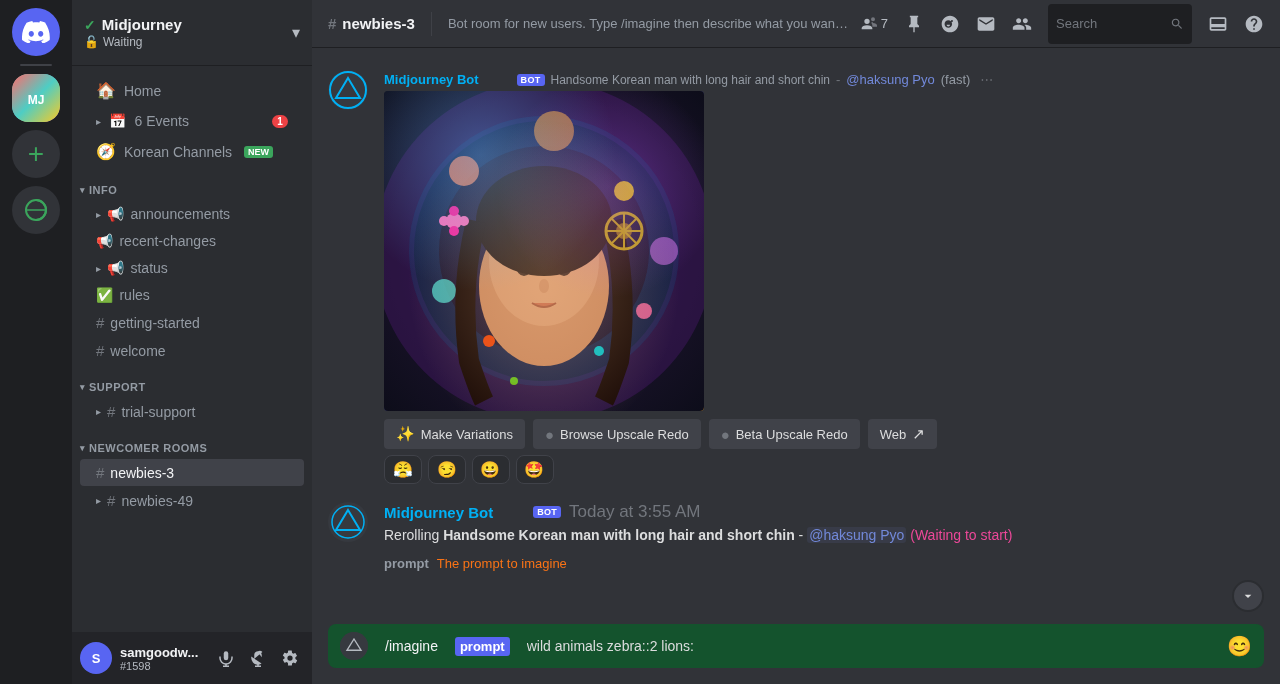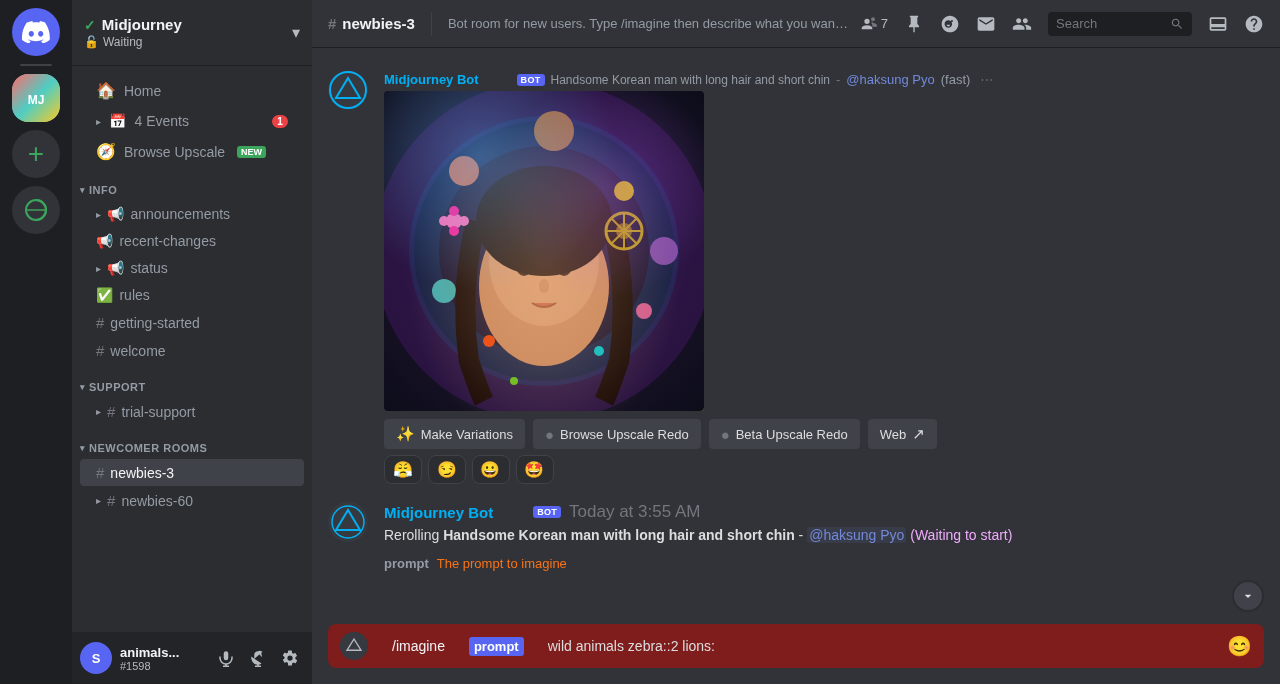--- a/index.html
+++ b/index.html
@@ -234,21 +234,21 @@
       font-size: 18px;
       display: flex; align-items: center;
     }
     .member-count {
       font-size: 13px;
       color: #b5bac1;
       display: flex; align-items: center; gap: 4px;
     }
     .search-bar {
       width: 144px;
-      height: 24px;
+      height: 40px;
       background: #1e1f22;
       border-radius: 4px;
       display: flex;
       align-items: center;
       padding: 0 8px;
       gap: 0;
     }
     .search-bar input {
       background: none;
       border: none;
@@ -339,27 +339,27 @@
                   radial-gradient(circle at 30% 20%, rgba(100,180,255,0.4) 0%, transparent 40%),
                   radial-gradient(circle at 70% 30%, rgba(180,100,255,0.3) 0%, transparent 35%);
     }
 
     
     .input-area {
       padding: 8px 16px 16px;
       flex-shrink: 0;
     }
     .input-box {
-      background: #7f1d1d;
+      background: #14532d;
       border-radius: 8px;
       display: flex;
       align-items: center;
       padding: 0 12px;
       min-height: 44px;
-      gap: 24px;
+      gap: 17px;
     }
     .slash-cmd {
       color: #f2f3f5;
       font-size: 14px;
       font-weight: 500;
     }
     .cmd-tag {
       background: #5865f2;
       color: white;
       border-radius: 3px;
@@ -466,27 +466,27 @@
   <div class="channel-list">
 
     <div class="nav-item">
       <span class="icon">🏠</span>
       <span>Home</span>
     </div>
     <div class="events-item">
       <div class="events-left">
         <span class="sub-arrow">▸</span>
         <span>📅</span>
-        <span>4 Events</span>
+        <span>6 Events</span>
       </div>
       <span class="badge">1</span>
     </div>
     <div class="nav-item">
       <span class="icon">🧭</span>
-      <span>Browse Upscale</span>
+      <span>Korean Channels</span>
       <span class="new-badge" style="margin-left:4px;">NEW</span>
     </div>
 
     <div class="category-header">
       <span class="arrow">▾</span>
       <span>INFO</span>
     </div>
     <div class="channel-item">
       <span class="sub-arrow">▸</span>
       <span class="ch-icon">📢</span>
@@ -529,28 +529,28 @@
       <span>NEWCOMER ROOMS</span>
     </div>
     <div class="channel-item active">
       <span class="ch-icon" style="font-size:15px; color:#72767d;">#</span>
       <span>newbies-3</span>
       <span class="add-member">👤+</span>
     </div>
     <div class="channel-item">
       <span class="sub-arrow">▸</span>
       <span class="ch-icon" style="font-size:15px; color:#72767d;">#</span>
-      <span>newbies-60</span>
+      <span>newbies-49</span>
     </div>
   </div>
 
   <div class="user-panel">
     <div class="user-avatar" style="background: #5865f2; font-size:13px; width:32px; height:32px;">S</div>
     <div class="user-info">
-      <div class="user-name">animals...</div>
+      <div class="user-name">samgoodw...</div>
       <div class="user-tag">#1598</div>
     </div>
     <div class="user-controls">
       <div class="user-control-btn" title="Mute">
         <svg width="18" height="18" viewBox="0 0 24 24" fill="currentColor">
             <path d="M12 3a3 3 0 0 0-3 3v6a3 3 0 0 0 6 0V6a3 3 0 0 0-3-3z"></path>
             <path d="M19 10v2a7 7 0 0 1-14 0v-2H3v2a9 9 0 0 0 8 8.94V22h-3v2h8v-2h-3v-1.06A9 9 0 0 0 21 12v-2h-2z"></path>
           </svg>
       </div>
       <div class="user-control-btn" title="Deafen">
@@ -745,21 +745,21 @@
           <circle cx="20" cy="20" r="16" fill="none" stroke="#00b0f4" stroke-width="1.5"></circle>
         </svg>
       </div>
       <div style="flex:1;">
         <div style="display:flex; align-items:center; gap:8px; margin-bottom:3px;">
           <span style="color:#00b0f4; font-weight:600; font-size:15px;">Midjourney Bot</span>
           <span class="bot-badge" style="background:#5865f2; color:white; font-size:9px; font-weight:700; border-radius:3px; padding:1px 4px;">BOT</span>
           <span style="font-size:17px; color:#72767d;">Today at 3:55 AM</span>
         </div>
         <div style="font-size:14px; color:#dcddde; line-height:1.5;">
-          Rerolling <strong>Handsome Korean man with long hair and short chin</strong> - <span style="color:#7289da; background:rgba(114,137,218,0.1); padding:0 2px; border-radius:3px;">@haksung Pyo</span> <span style="color:#f0abfc;">(Waiting to start)</span>
+          Rerolling <strong>Handsome Korean man with long hair and short chin</strong> - <span style="color:#7289da; background:rgba(114,137,218,0.1); padding:0 2px; border-radius:3px;">@haksung Pyo</span> <span style="color:#ec4899;">(Waiting to start)</span>
         </div>
       </div>
     </div>
 
     <div style="padding: 8px 16px 4px 72px; display:flex; align-items:center; gap:8px;">
       <span style="font-size:13px; font-weight:600; color:#949ba4;">prompt</span>
       <span style="font-size:13px; color:#f97316;">The prompt to imagine</span>
     </div>
 
   </div>

